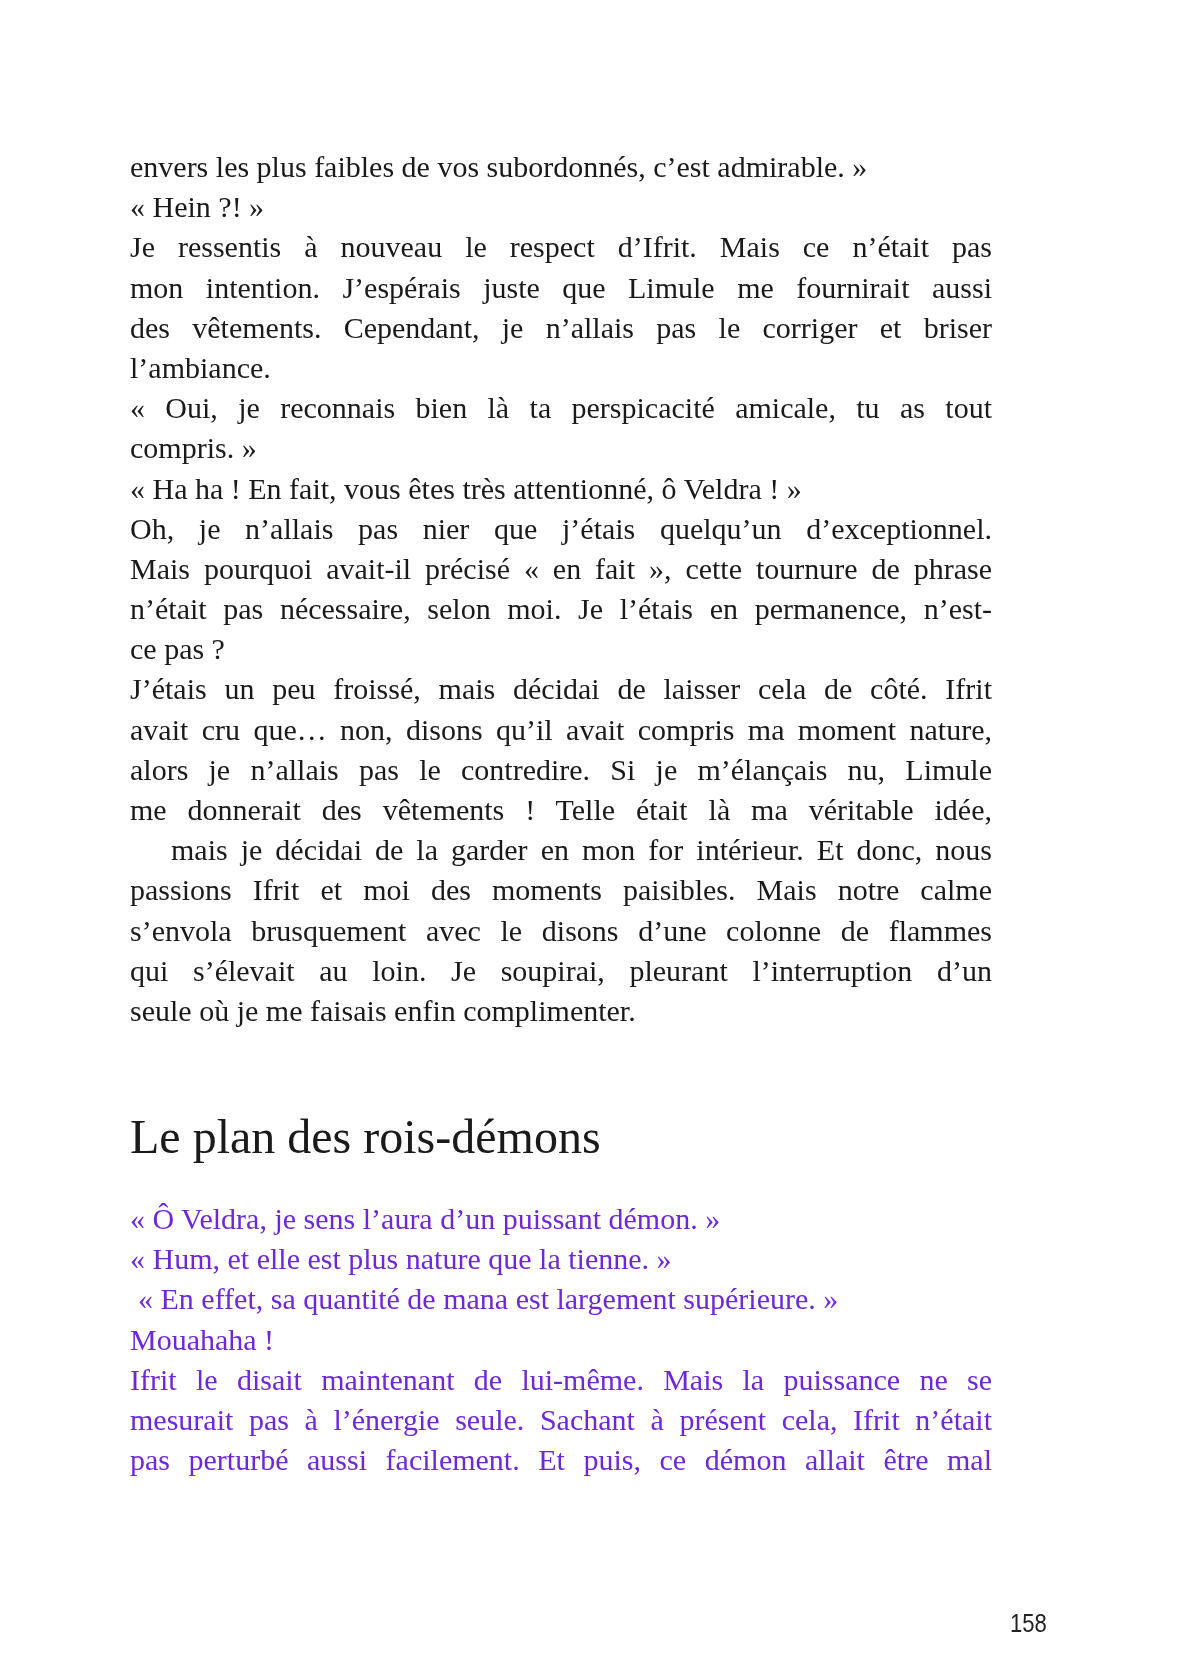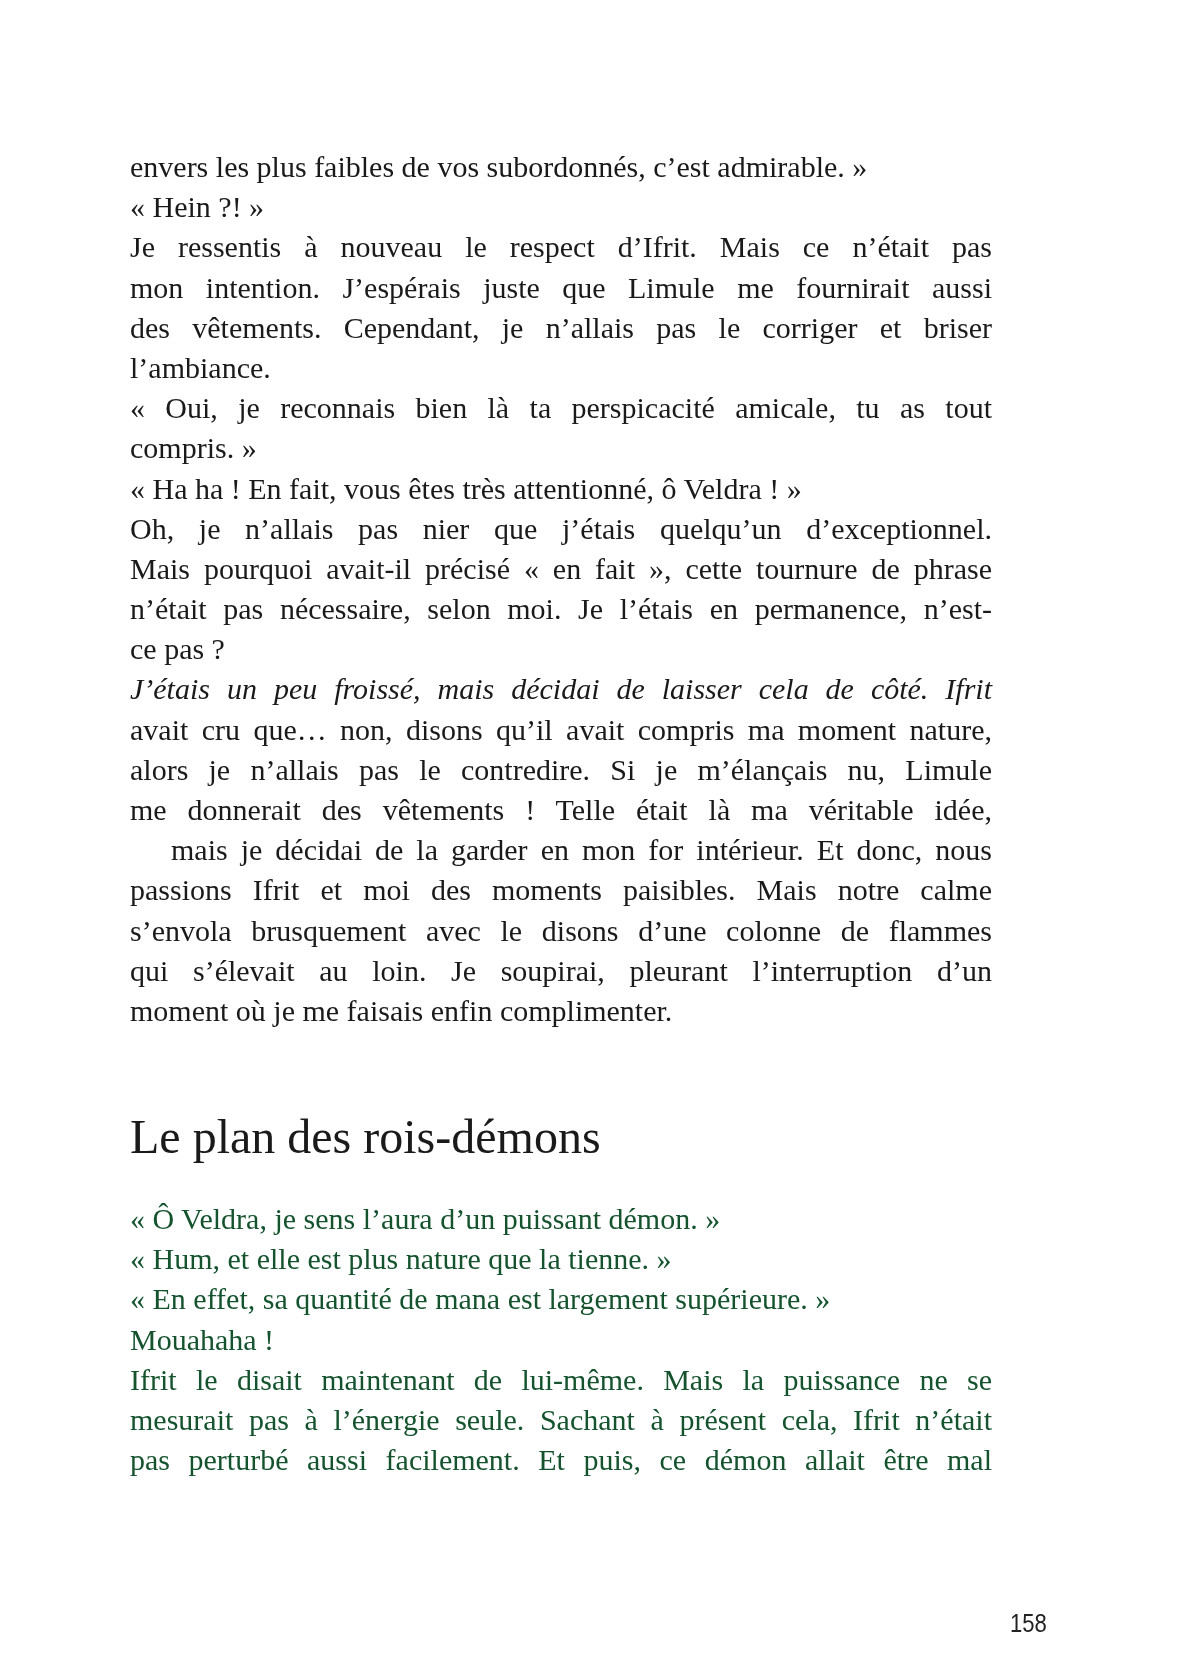--- a/index.html
+++ b/index.html
@@ -13,21 +13,21 @@
   .line { display: block; height: 40.2px; white-space: nowrap; }
   .line.j { text-align: justify; text-align-last: justify; }
   .heading {
     position: absolute; left: 130px; top: 1096px;
     font-family: "Liberation Serif", serif; font-size: 48px; line-height: 50px;
     color: #1a1a1a; white-space: nowrap;
   }
   .text-block2 {
     position: absolute; left: 130px; top: 1183px; width: 862px;
     font-family: "Liberation Serif", serif; font-size: 30px; line-height: 40.2px;
-    color: #14532d;
+    color: #6d28d9;
   }
   .page-number {
     position: absolute; left: 1010px; top: 1592px;
     font-family: "Liberation Sans", sans-serif; font-size: 26px; color: #222;
     transform: scaleX(0.85); transform-origin: left;
   }
 </style>
 </head>
 <body>
 
@@ -39,34 +39,34 @@
       <span class="line j" style="display: block;">mon intention. J’espérais juste que Limule me fournirait aussi</span>
       <span class="line j" style="display: block;">des vêtements. Cependant, je n’allais pas le corriger et briser</span>
       <span class="line" style="display: block;">l’ambiance.</span>
       <span class="line j" style="display: block;">« Oui, je reconnais bien là ta perspicacité amicale, tu as tout</span>
       <span class="line" style="display: block;">compris. »</span>
       <span class="line" style="display: block;">« Ha ha ! En fait, vous êtes très attentionné, ô Veldra ! »</span>
       <span class="line j" style="display: block;">Oh, je n’allais pas nier que j’étais quelqu’un d’exceptionnel.</span>
       <span class="line j" style="display: block;">Mais pourquoi avait-il précisé « en fait », cette tournure de phrase</span>
       <span class="line j" style="display: block;">n’était pas nécessaire, selon moi. Je l’étais en permanence, n’est-</span>
       <span class="line" style="display: block;">ce pas ?</span>
-      <span class="line j" style="display: block; font-style: italic;">J’étais un peu froissé, mais décidai de laisser cela de côté. Ifrit</span>
+      <span class="line j" style="display: block;">J’étais un peu froissé, mais décidai de laisser cela de côté. Ifrit</span>
       <span class="line j" style="display: block;">avait cru que… non, disons qu’il avait compris ma moment nature,</span>
       <span class="line j" style="display: block;">alors je n’allais pas le contredire. Si je m’élançais nu, Limule</span>
       <span class="line j" style="display: block;">me donnerait des vêtements ! Telle était là ma véritable idée,</span>
       <span class="line j" style="display: block; margin-left: 41px;">mais je décidai de la garder en mon for intérieur. Et donc, nous</span>
       <span class="line j" style="display: block;">passions Ifrit et moi des moments paisibles. Mais notre calme</span>
       <span class="line j" style="display: block;">s’envola brusquement avec le disons d’une colonne de flammes</span>
       <span class="line j" style="display: block;">qui s’élevait au loin. Je soupirai, pleurant l’interruption d’un</span>
-      <span class="line" style="display: block;">moment où je me faisais enfin complimenter.</span>
+      <span class="line" style="display: block;">seule où je me faisais enfin complimenter.</span>
     </div>
   <div class="heading">Le plan des rois-démons</div>
   <div class="text-block2" id="section2">
       <span class="line" style="display: block;">« Ô Veldra, je sens l’aura d’un puissant démon. »</span>
       <span class="line" style="display: block;">« Hum, et elle est plus nature que la tienne. »</span>
-      <span class="line" style="display: block;">« En effet, sa quantité de mana est largement supérieure. »</span>
+      <span class="line" style="display: block; margin-left: 8px;">« En effet, sa quantité de mana est largement supérieure. »</span>
       <span class="line" style="display: block;">Mouahaha !</span>
       <span class="line j" style="display: block;">Ifrit le disait maintenant de lui-même. Mais la puissance ne se</span>
       <span class="line j" style="display: block;">mesurait pas à l’énergie seule. Sachant à présent cela, Ifrit n’était</span>
       <span class="line j" style="display: block;">pas perturbé aussi facilement. Et puis, ce démon allait être mal</span>
     </div>
   <div class="page-number">158</div>
 </div>
 
 </body></html>

